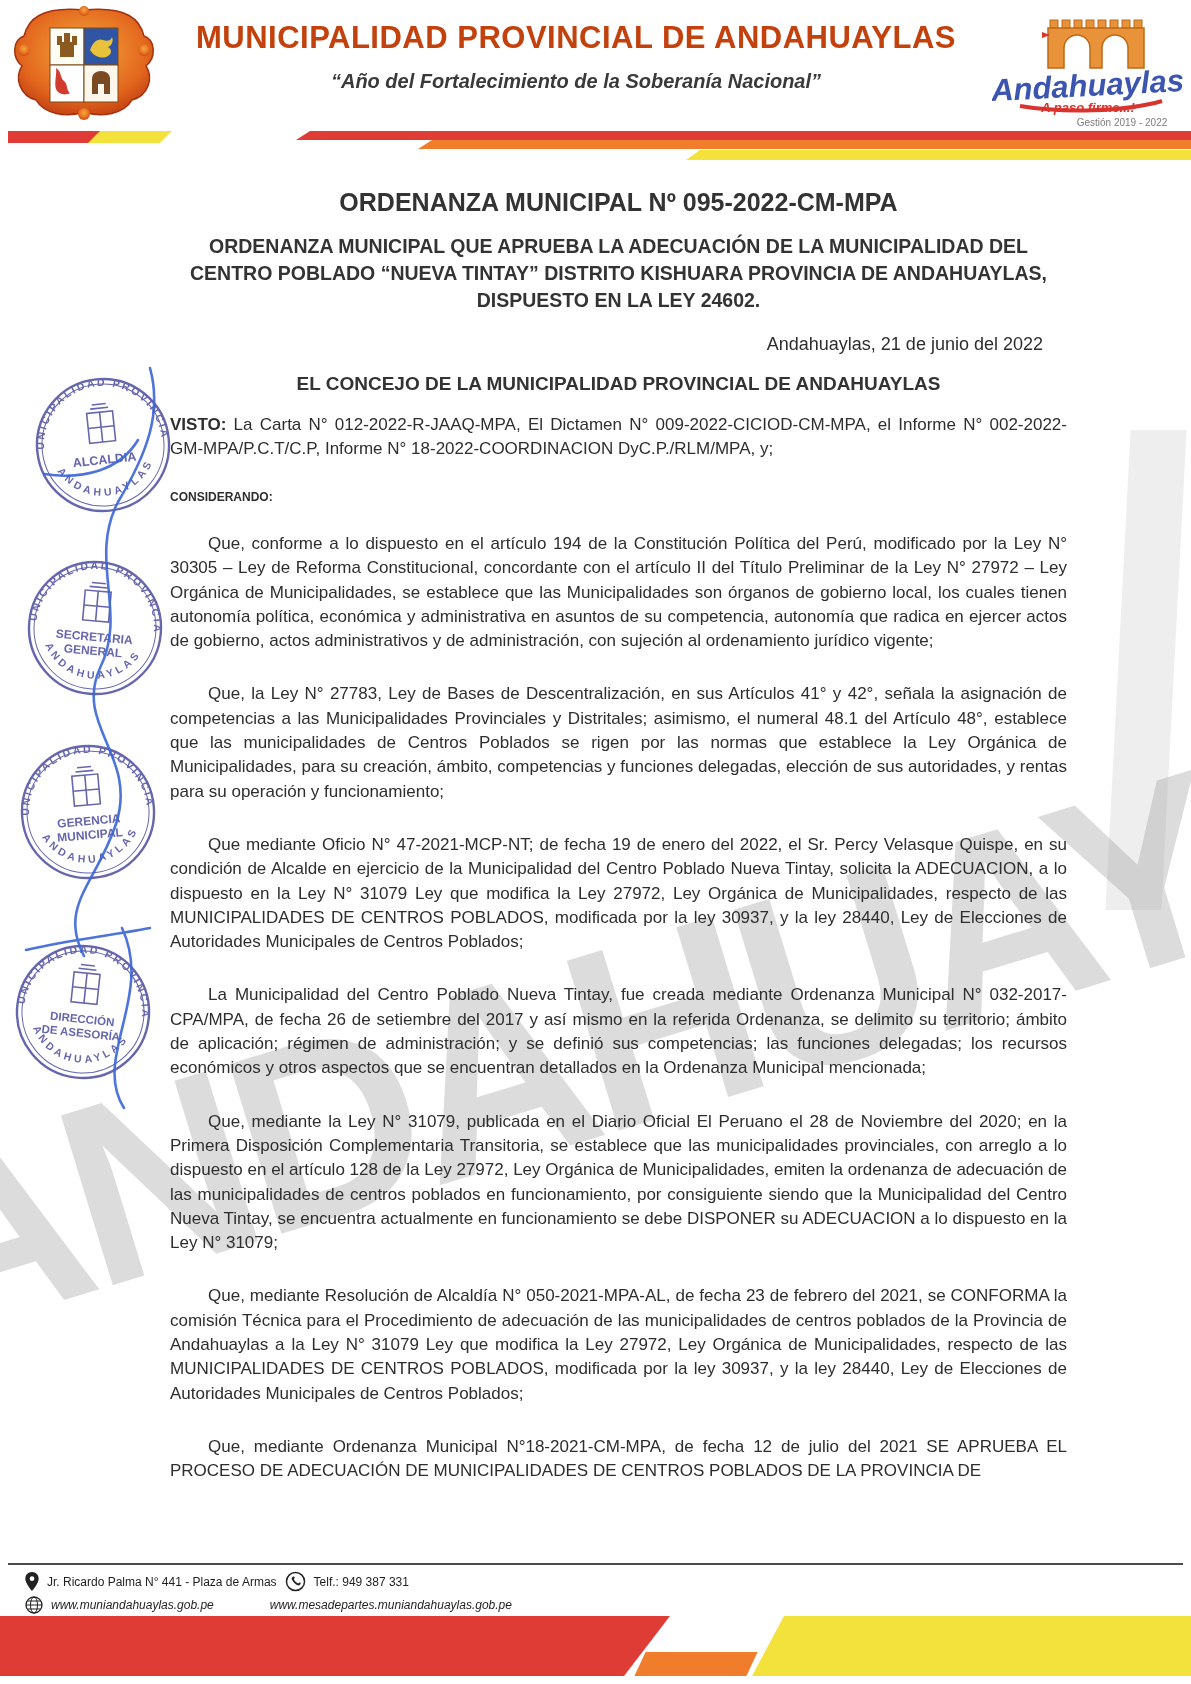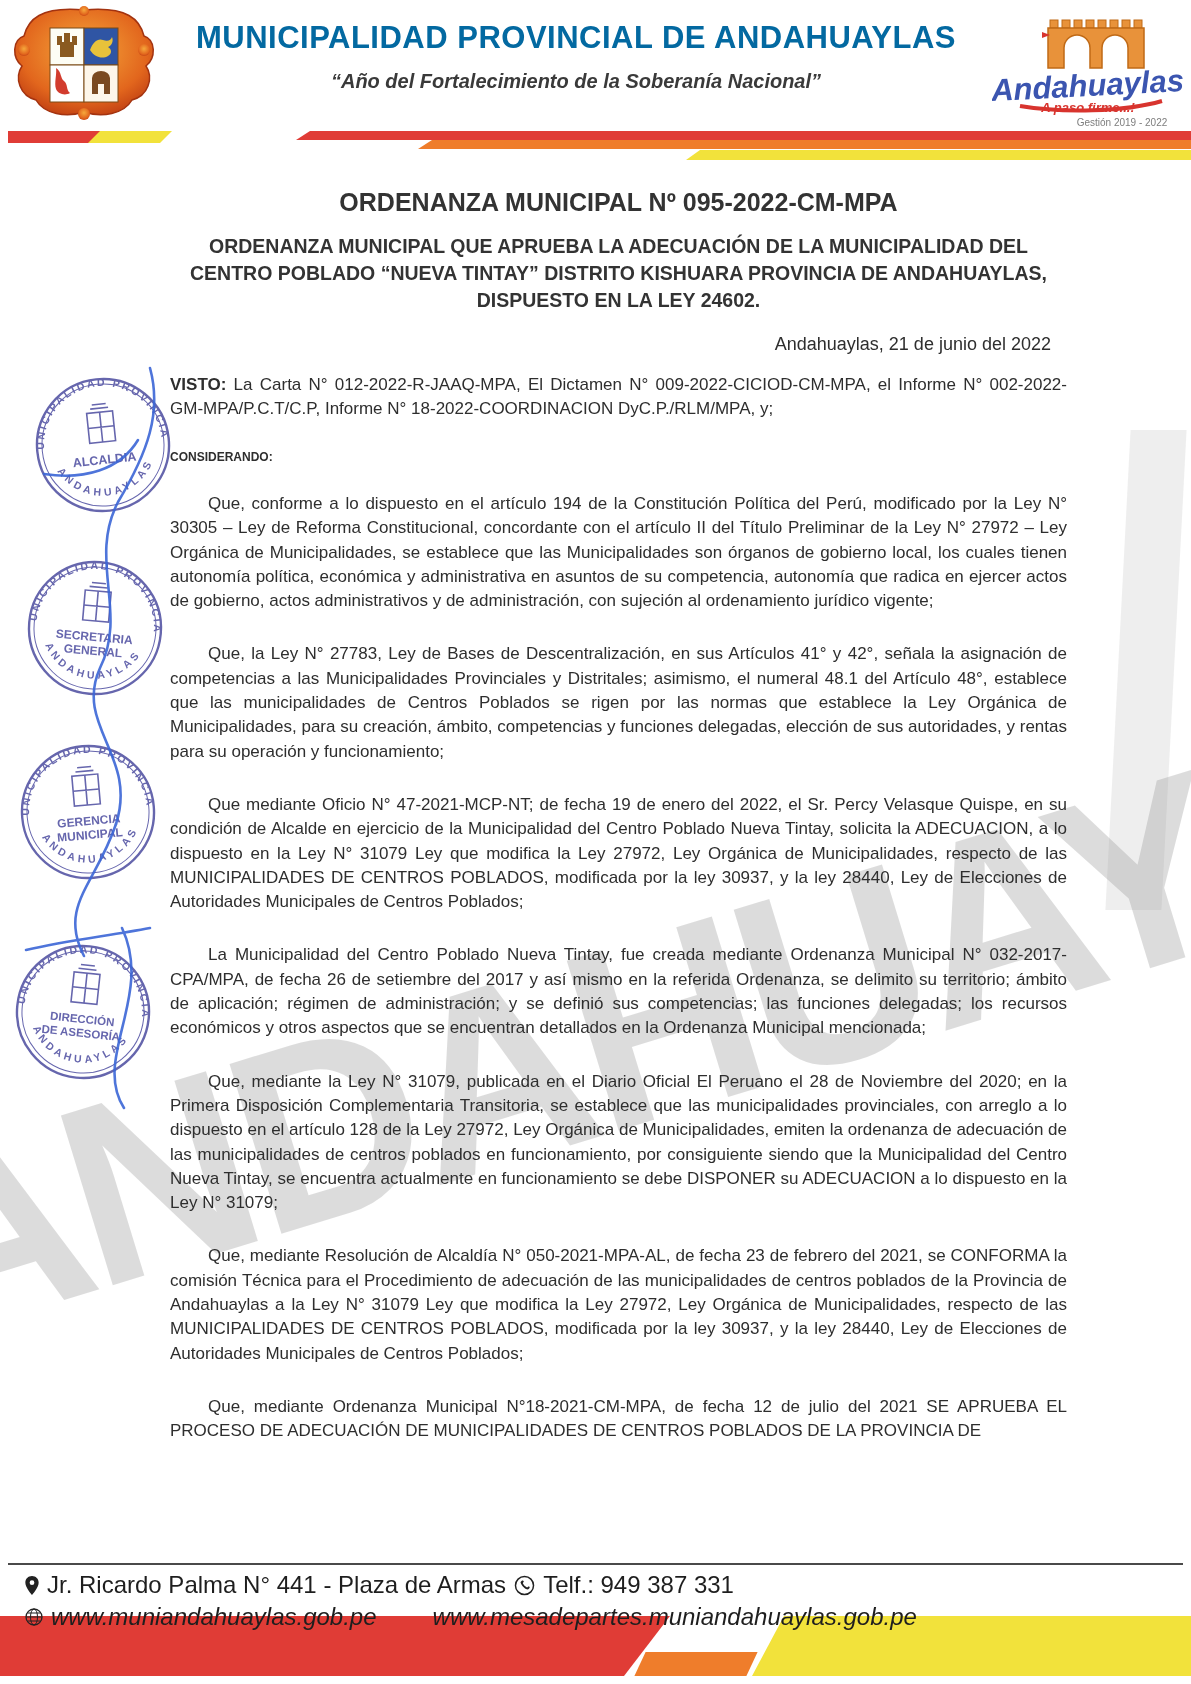--- a/index.html
+++ b/index.html
@@ -2,21 +2,21 @@
 <html><head>
 <meta charset="utf-8">
 <style>
   html,body{margin:0;padding:0;background:#9a9a9a;}
   .page{
     position:relative;width:1191px;height:1684px;margin:0 auto;background:#ffffff;
     overflow:hidden;font-family:"Liberation Sans",sans-serif;color:#2e2e2e;
   }
   
   .org-name{position:absolute;left:172px;top:20px;width:808px;text-align:center;
-    font-size:31px;font-weight:bold;color:#0369a1;letter-spacing:.5px;}
+    font-size:31px;font-weight:bold;color:#c2410c;letter-spacing:.5px;}
   .slogan{position:absolute;left:172px;top:70px;width:808px;text-align:center;
     font-size:20px;font-weight:bold;font-style:italic;color:#3a3a3a;}
   .coat{position:absolute;left:10px;top:6px;}
   .logo{position:absolute;left:992px;top:10px;}
   
   .band{position:absolute;}
   .band.red{background:#e03c36;}
   .band.orange{background:#ef7d2b;}
   .band.yellow{background:#f2e23b;}
   .b-red{left:296px;right:0;top:131px;height:9px;clip-path:polygon(14px 0,100% 0,100% 100%,0 100%);}
@@ -27,35 +27,35 @@
   
   .watermark{position:absolute;left:-140px;top:830px;width:1900px;z-index:1;
     font-size:258px;font-weight:bold;color:#8f8f8f;opacity:.30;letter-spacing:-10px;
     transform:rotate(-17deg);white-space:nowrap;pointer-events:none;}
   .streak{position:absolute;left:1118px;top:430px;width:56px;height:480px;background:#d9d9d9;
     opacity:.45;transform:skewX(-3deg);z-index:0;pointer-events:none;}
   
   .doc{position:absolute;left:170px;top:188px;width:897px;z-index:2;}
   .doc-title{text-align:center;font-size:25px;font-weight:bold;margin:0 0 16px;color:#333;}
   .doc-sub{text-align:center;font-size:19.5px;font-weight:bold;line-height:1.38;margin:0 0 20px;color:#333;}
-  .dateline{text-align:right;font-size:18px;margin:0 16px 18px 0;}
+  .dateline{text-align:right;font-size:18px;margin:0 24px 18px 0;}
   .por-cuanto{font-weight:bold;font-size:18.5px;margin:0 0 8px;}
   .council{text-align:center;font-weight:bold;font-size:19px;margin:0 0 18px;color:#333;}
   .visto{font-size:17px;line-height:1.45;text-align:justify;margin:0 0 28px;}
   .considerando{font-weight:bold;font-size:12px;margin:0 0 28px;}
   .para{font-size:17px;line-height:1.43;text-align:justify;text-indent:38px;margin:0 0 29px;}
   .b{font-weight:bold;}
   
   .stamp{position:absolute;z-index:3;opacity:.82;}
   .st-ring{fill:none;stroke:#45459c;}
   .st-txt{fill:#45459c;font-weight:bold;}
   .pen{position:absolute;left:0;top:0;z-index:4;pointer-events:none;}
   
   .footer-rule{position:absolute;left:8px;right:8px;top:1563px;border-top:2px solid #4a4a4a;z-index:2;}
-  .footer{position:absolute;left:25px;top:1571px;z-index:2;font-size:24px;color:#1e1e1e;}
+  .footer{position:absolute;left:25px;top:1571px;z-index:2;font-size:12px;color:#1e1e1e;}
   .f-line{display:flex;align-items:center;gap:8px;margin-bottom:4px;}
   .f-sites{font-style:italic;text-align:right;}
   .f-gap{display:inline-block;width:40px;}
   .bb-red{left:0;top:1616px;width:670px;height:60px;clip-path:polygon(0 0,100% 0,calc(100% - 46px) 100%,0 100%);}
   .bb-yellow{left:752px;right:0;top:1616px;height:60px;clip-path:polygon(32px 0,100% 0,100% 100%,0 100%);}
   .bb-orange{left:640px;top:1652px;width:112px;height:24px;transform:skewX(-25deg);}
 </style>
 </head>
 <body>
 
@@ -127,20 +127,21 @@
   <div class="band red b-mini-red"></div>
   <div class="band yellow b-mini-yellow"></div>
   <div class="band red b-red"></div>
   <div class="band orange b-orange"></div>
   <div class="band yellow b-yellow"></div>
 
   <div class="doc">
     <h1 class="doc-title">ORDENANZA MUNICIPAL Nº 095-2022-CM-MPA</h1>
     <p class="doc-sub">ORDENANZA MUNICIPAL QUE APRUEBA LA ADECUACIÓN DE LA MUNICIPALIDAD DEL CENTRO POBLADO “NUEVA TINTAY” DISTRITO KISHUARA PROVINCIA DE ANDAHUAYLAS, DISPUESTO EN LA LEY 24602.</p>
     <p class="dateline">Andahuaylas, 21 de junio del 2022</p>
+    <p class="council">EL CONCEJO DE LA MUNICIPALIDAD PROVINCIAL DE ANDAHUAYLAS</p>
     <p class="visto"><span class="b">VISTO:</span> <span>La Carta N° 012-2022-R-JAAQ-MPA, El Dictamen N° 009-2022-CICIOD-CM-MPA, el Informe N° 002-2022-GM-MPA/P.C.T/C.P, Informe N° 18-2022-COORDINACION DyC.P./RLM/MPA, y;</span></p>
     <p class="considerando">CONSIDERANDO:</p>
     <p class="para">Que, conforme a lo dispuesto en el artículo 194 de la Constitución Política del Perú, modificado por la Ley N° 30305 – Ley de Reforma Constitucional, concordante con el artículo II del Título Preliminar de la Ley N° 27972 – Ley Orgánica de Municipalidades, se establece que las Municipalidades son órganos de gobierno local, los cuales tienen autonomía política, económica y administrativa en asuntos de su competencia, autonomía que radica en ejercer actos de gobierno, actos administrativos y de administración, con sujeción al ordenamiento jurídico vigente;</p>
     <p class="para">Que, la Ley N° 27783, Ley de Bases de Descentralización, en sus Artículos 41° y 42°, señala la asignación de competencias a las Municipalidades Provinciales y Distritales; asimismo, el numeral 48.1 del Artículo 48°, establece que las municipalidades de Centros Poblados se rigen por las normas que establece la Ley Orgánica de Municipalidades, para su creación, ámbito, competencias y funciones delegadas, elección de sus autoridades, y rentas para su operación y funcionamiento;</p>
     <p class="para">Que mediante Oficio N° 47-2021-MCP-NT; de fecha 19 de enero del 2022, el Sr. Percy Velasque Quispe, en su condición de Alcalde en ejercicio de la Municipalidad del Centro Poblado Nueva Tintay, solicita la ADECUACION, a lo dispuesto en la Ley N° 31079 Ley que modifica la Ley 27972, Ley Orgánica de Municipalidades, respecto de las MUNICIPALIDADES DE CENTROS POBLADOS, modificada por la ley 30937, y la ley 28440, Ley de Elecciones de Autoridades Municipales de Centros Poblados;</p>
     <p class="para">La Municipalidad del Centro Poblado Nueva Tintay, fue creada mediante Ordenanza Municipal N° 032-2017-CPA/MPA, de fecha 26 de setiembre del 2017 y así mismo en la referida Ordenanza, se delimito su territorio; ámbito de aplicación; régimen de administración; y se definió sus competencias; las funciones delegadas; los recursos económicos y otros aspectos que se encuentran detallados en la Ordenanza Municipal mencionada;</p>
     <p class="para">Que, mediante la Ley N° 31079, publicada en el Diario Oficial El Peruano el 28 de Noviembre del 2020; en la Primera Disposición Complementaria Transitoria, se establece que las municipalidades provinciales, con arreglo a lo dispuesto en el artículo 128 de la Ley 27972, Ley Orgánica de Municipalidades, emiten la ordenanza de adecuación de las municipalidades de centros poblados en funcionamiento, por consiguiente siendo que la Municipalidad del Centro Nueva Tintay, se encuentra actualmente en funcionamiento se debe DISPONER su ADECUACION a lo dispuesto en la Ley N° 31079;</p>
     <p class="para">Que, mediante Resolución de Alcaldía N° 050-2021-MPA-AL, de fecha 23 de febrero del 2021, se CONFORMA la comisión Técnica para el Procedimiento de adecuación de las municipalidades de centros poblados de la Provincia de Andahuaylas a la Ley N° 31079 Ley que modifica la Ley 27972, Ley Orgánica de Municipalidades, respecto de las MUNICIPALIDADES DE CENTROS POBLADOS, modificada por la ley 30937, y la ley 28440, Ley de Elecciones de Autoridades Municipales de Centros Poblados;</p>
     <p class="para">Que, mediante Ordenanza Municipal N°18-2021-CM-MPA, de fecha 12 de julio del 2021 SE APRUEBA EL PROCESO DE ADECUACIÓN DE MUNICIPALIDADES DE CENTROS POBLADOS DE LA PROVINCIA DE</p>
   </div>

